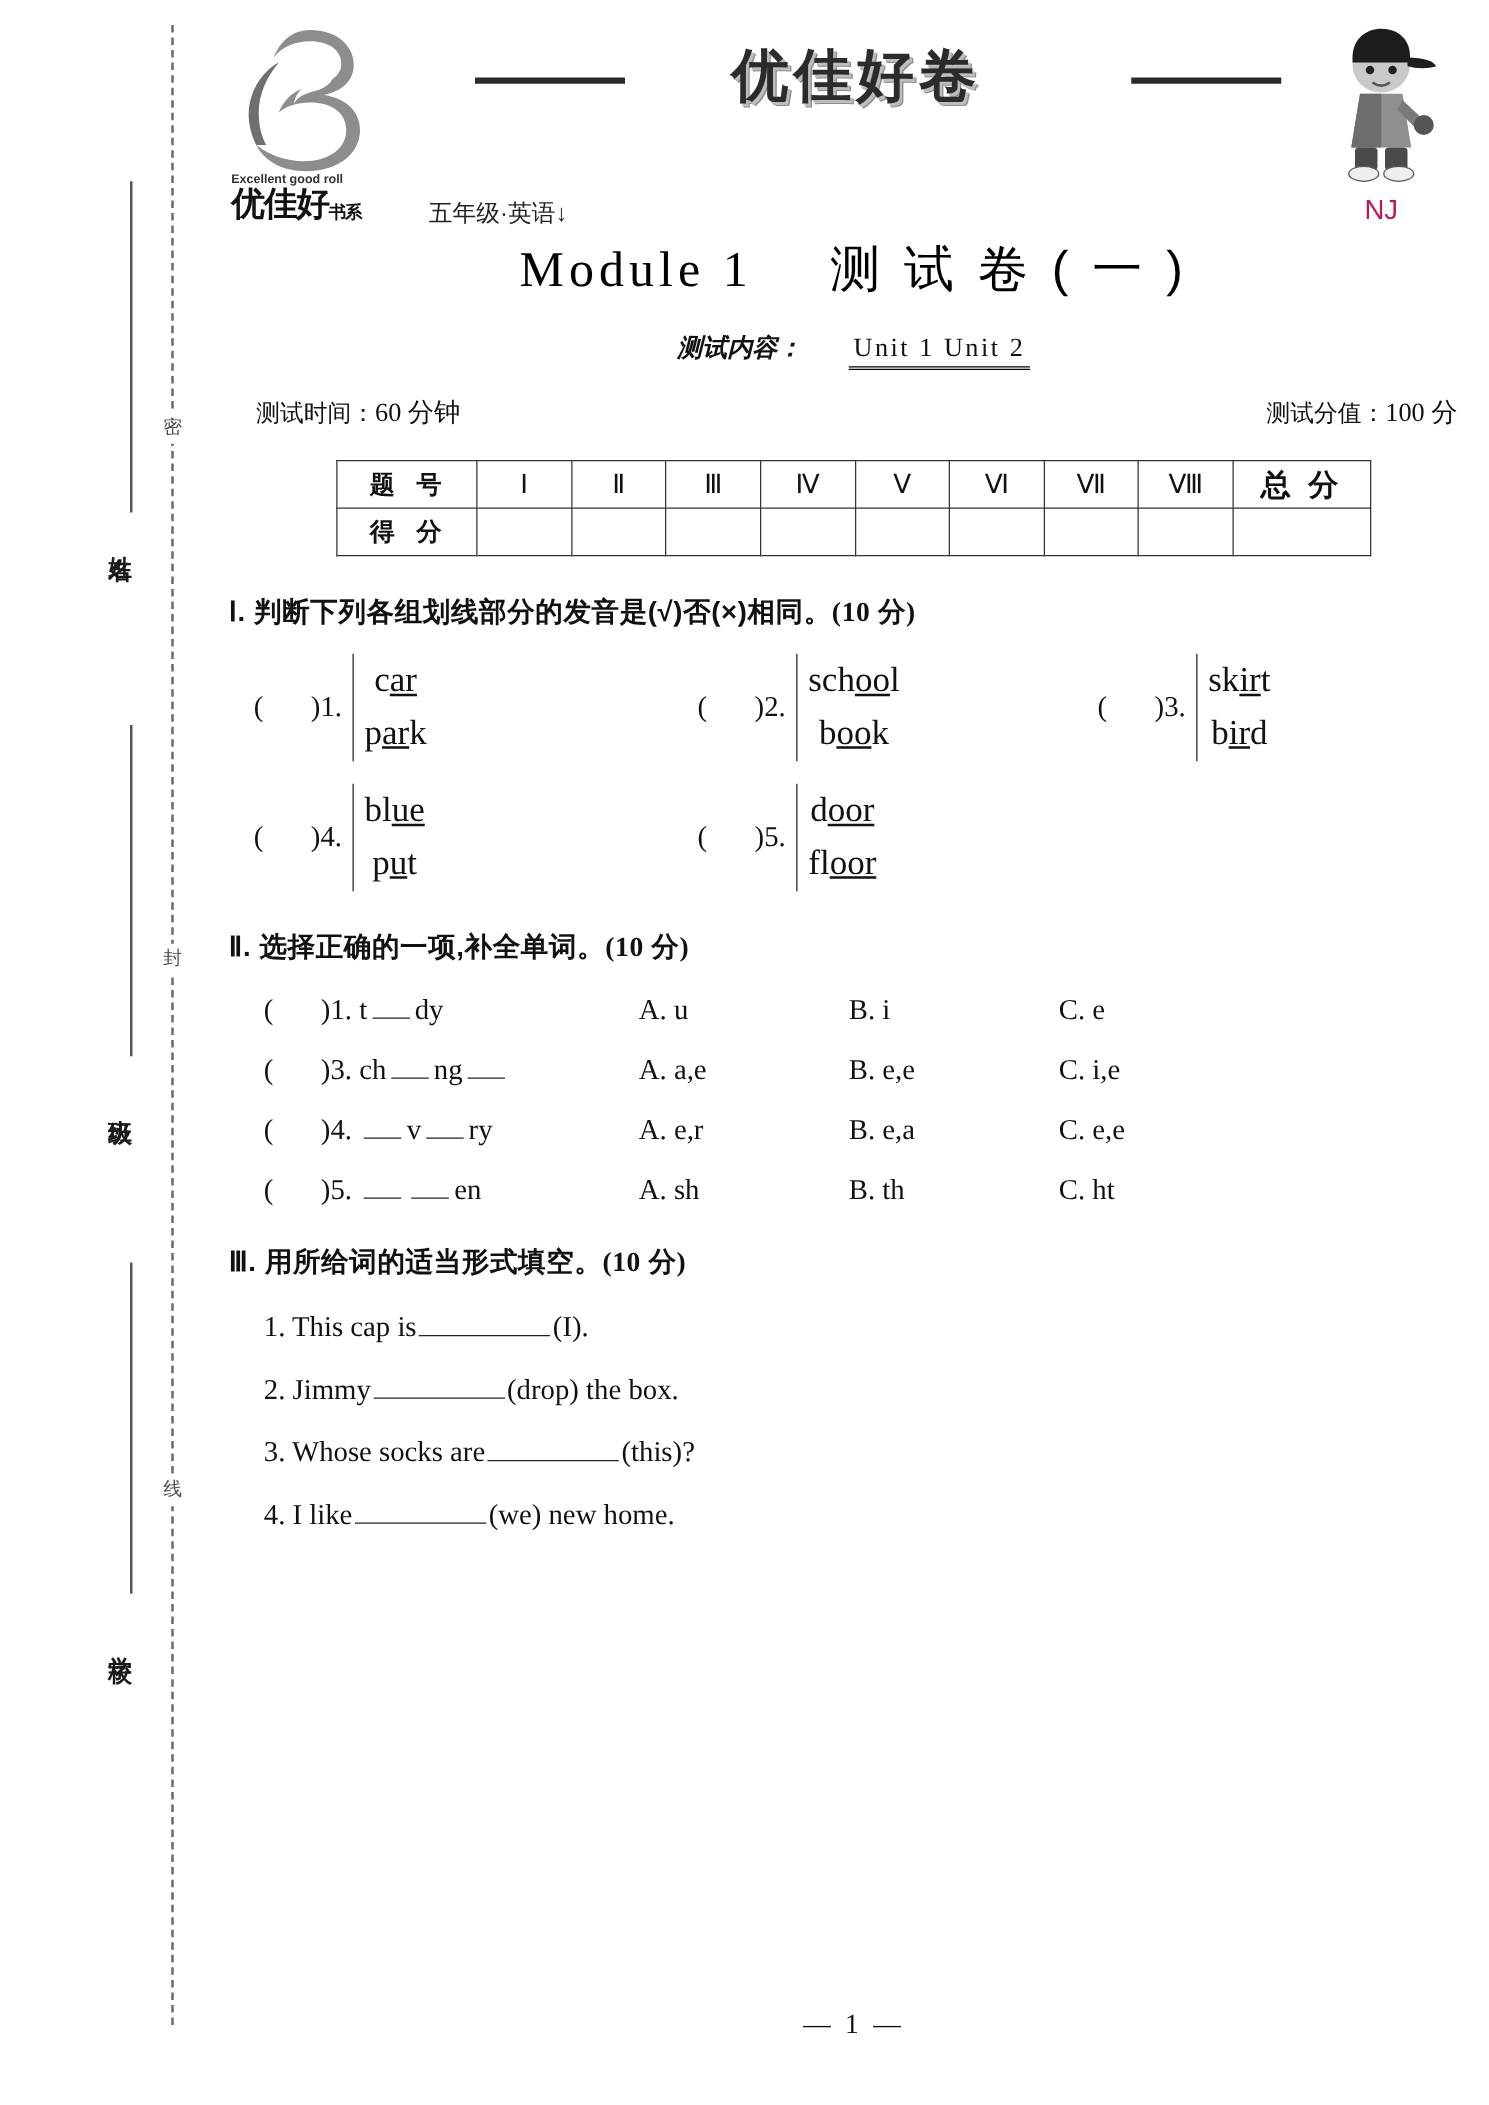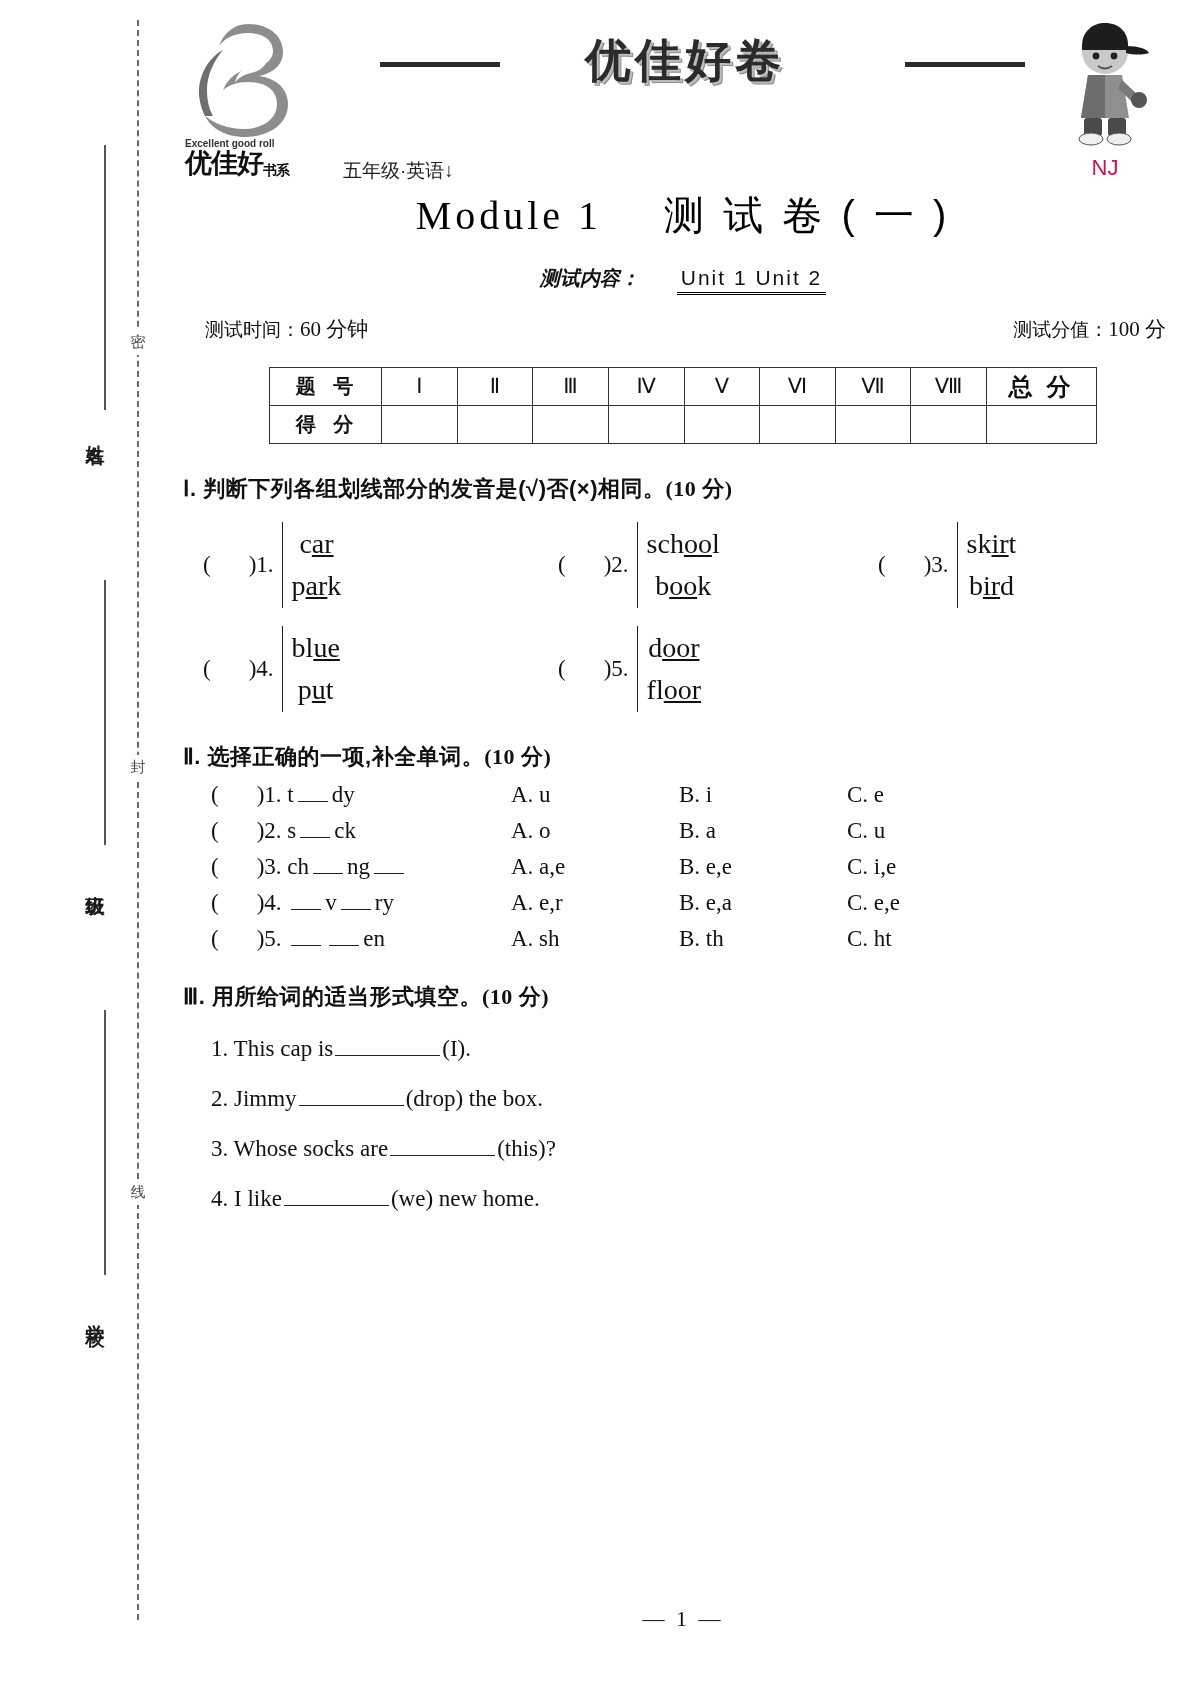--- a/index.html
+++ b/index.html
@@ -118,21 +118,21 @@
     white-space:nowrap;
   }
   #content-line .lbl {
     font-family:"Liberation Sans", sans-serif;
     font-style:italic; font-weight:bold; font-size:20px;
   }
   #content-line .dbl-underline {
     display:inline-block;
     border-bottom:3px double #000;
     padding:0 4px 2px 4px;
-    font-family:Liberation Sans, sans-serif;
+    font-family:Liberation Serif, serif;
     letter-spacing:2px;
     margin-left:37px;
   }
 
   #meta-row {
     margin-top:20px; padding:0 25px 0 30px;
     display:flex; justify-content:space-between;
     font-size:21px;
     font-family:"Liberation Serif", serif;
   }
@@ -198,21 +198,21 @@
     font-family:"Liberation Serif", serif;
     padding:7px 0;
     white-space:nowrap;
     text-align:center;
   }
   .brace .w u { text-decoration:underline; text-underline-offset:2px; }
 
   
   .mc-row {
     display:flex; align-items:baseline;
-    margin-top:10px; padding-left:28px;
+    margin-top:22px; padding-left:28px;
     font-size:23px;
     font-family:"Liberation Serif", serif;
   }
   .mc-row .stem { width:300px; white-space:nowrap; }
   .mc-row .stem .gap { display:inline-block; width:38px; }
   .mc-row .stem .blank {
     display:inline-block; width:30px;
     border-bottom:1.6px solid #222;
     margin:0 4px;
   }
@@ -417,26 +417,20 @@
       <span>选择正确的一项,补全单词。</span><span class="pts">(10 分)</span>
     </div>
 
     <div class="mc-row">
       <span class="stem">(<span class="gap"></span>)<span>1.</span>&nbsp;<span>t</span><span class="blank"></span><span>dy</span></span>
       <span class="opt">A. u</span>
       <span class="opt">B. i</span>
       <span class="opt">C. e</span>
     </div>
 
-    <div class="mc-row">
-      <span class="stem">(<span class="gap"></span>)<span>2.</span>&nbsp;<span>s</span><span class="blank"></span><span>ck</span></span>
-      <span class="opt">A. o</span>
-      <span class="opt">B. a</span>
-      <span class="opt">C. u</span>
-    </div>
 
     <div class="mc-row">
       <span class="stem">(<span class="gap"></span>)<span>3.</span>&nbsp;<span>ch</span><span class="blank"></span><span>ng</span><span class="blank"></span></span>
       <span class="opt">A. a,e</span>
       <span class="opt">B. e,e</span>
       <span class="opt">C. i,e</span>
     </div>
 
     <div class="mc-row">
       <span class="stem">(<span class="gap"></span>)<span>4.</span>&nbsp;<span class="blank"></span><span>v</span><span class="blank"></span><span>ry</span></span>

